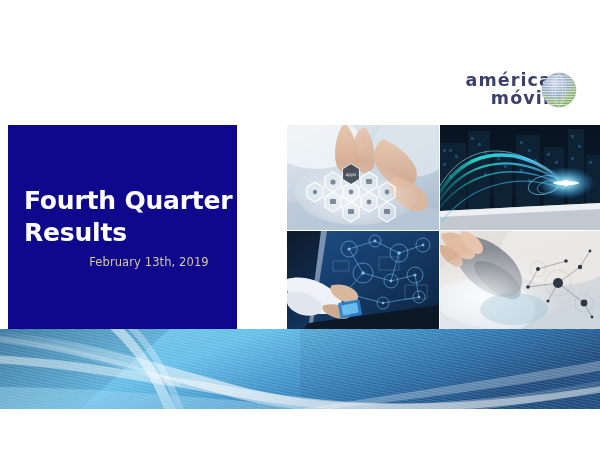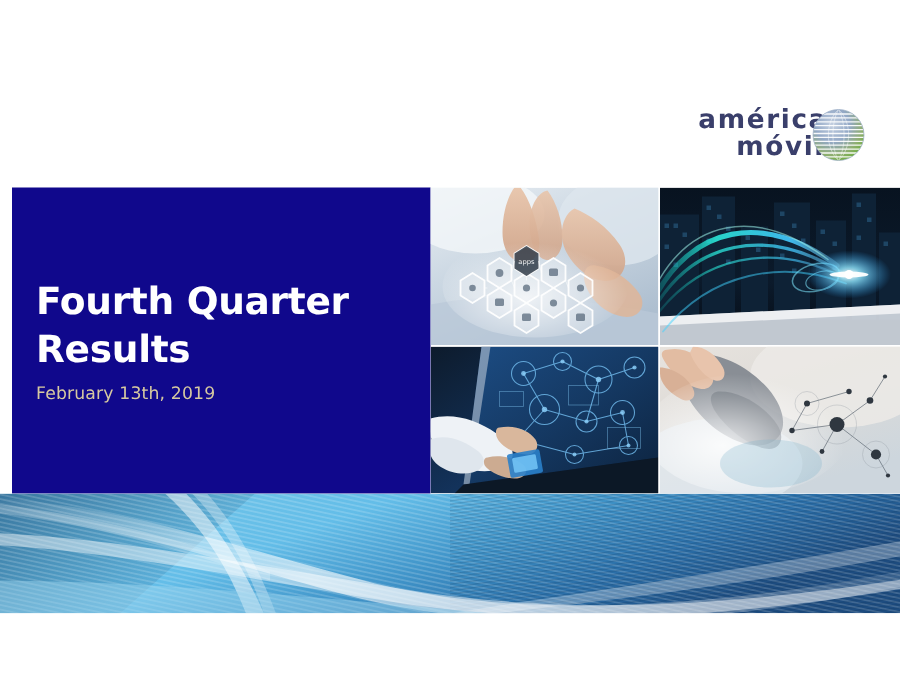--- a/index.html
+++ b/index.html
@@ -56,21 +56,21 @@
     top: 0px;
     width: 36px;
     height: 36px;
   }
 
   
   .title-panel {
     position: absolute;
     left: 8px;
     top: 125px;
-    width: 279px;
+    width: 229px;
     height: 204px;
     background: #10088c;
   }
   .title-block {
     position: absolute;
     left: 16px;
     top: 60px;
     width: 250px;
   }
   .slide-title {
@@ -81,20 +81,21 @@
     font-size: 25px;
     line-height: 1.26;
     letter-spacing: -0.2px;
   }
   .slide-date {
     margin: 7px 0 0 0;
     color: #d6c9a0;
     font-family: "DejaVu Sans", sans-serif;
     font-size: 11.5px;
     letter-spacing: 0.1px;
+    text-align: center;
   }
 
   
   .photo-grid {
     position: absolute;
     left: 287px;
     top: 125px;
     width: 313px;
     height: 204px;
   }

